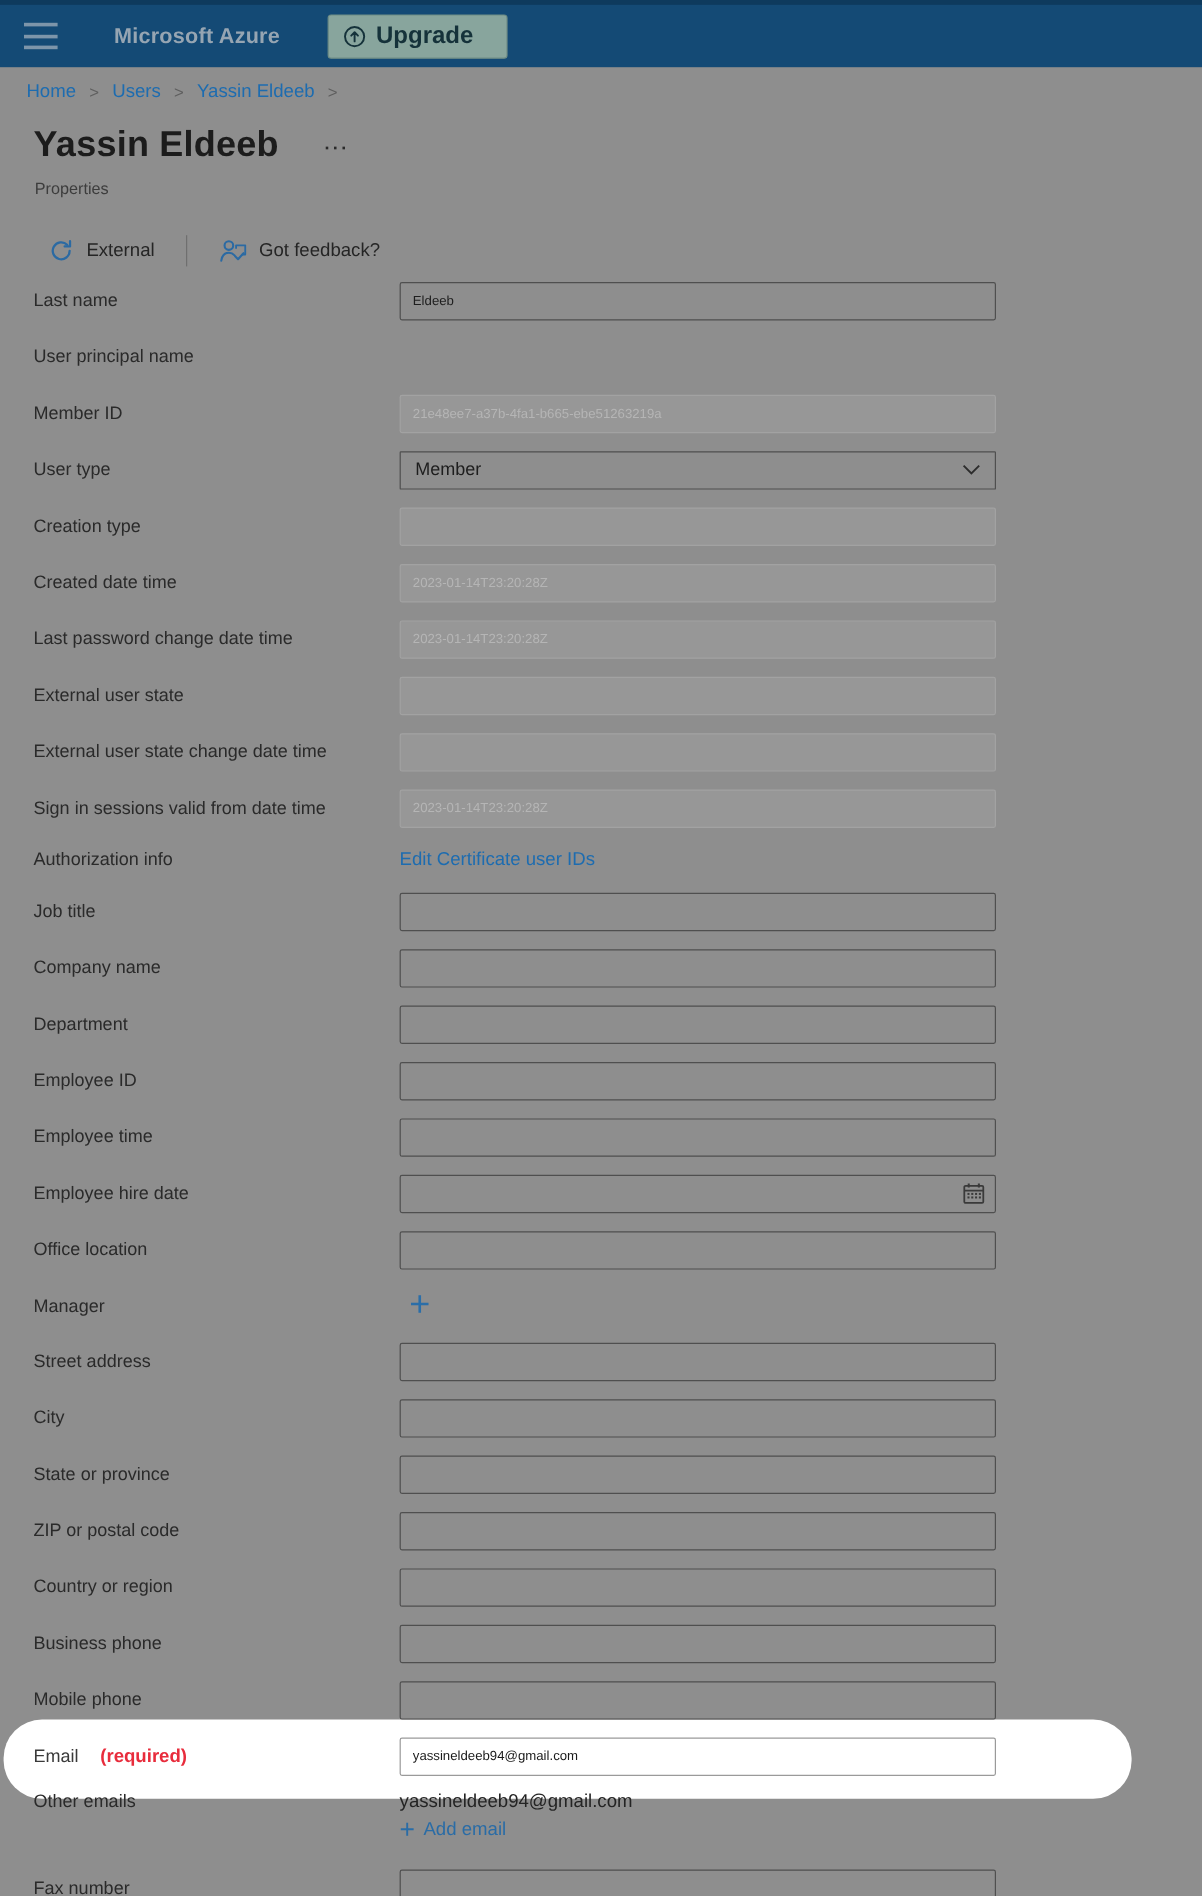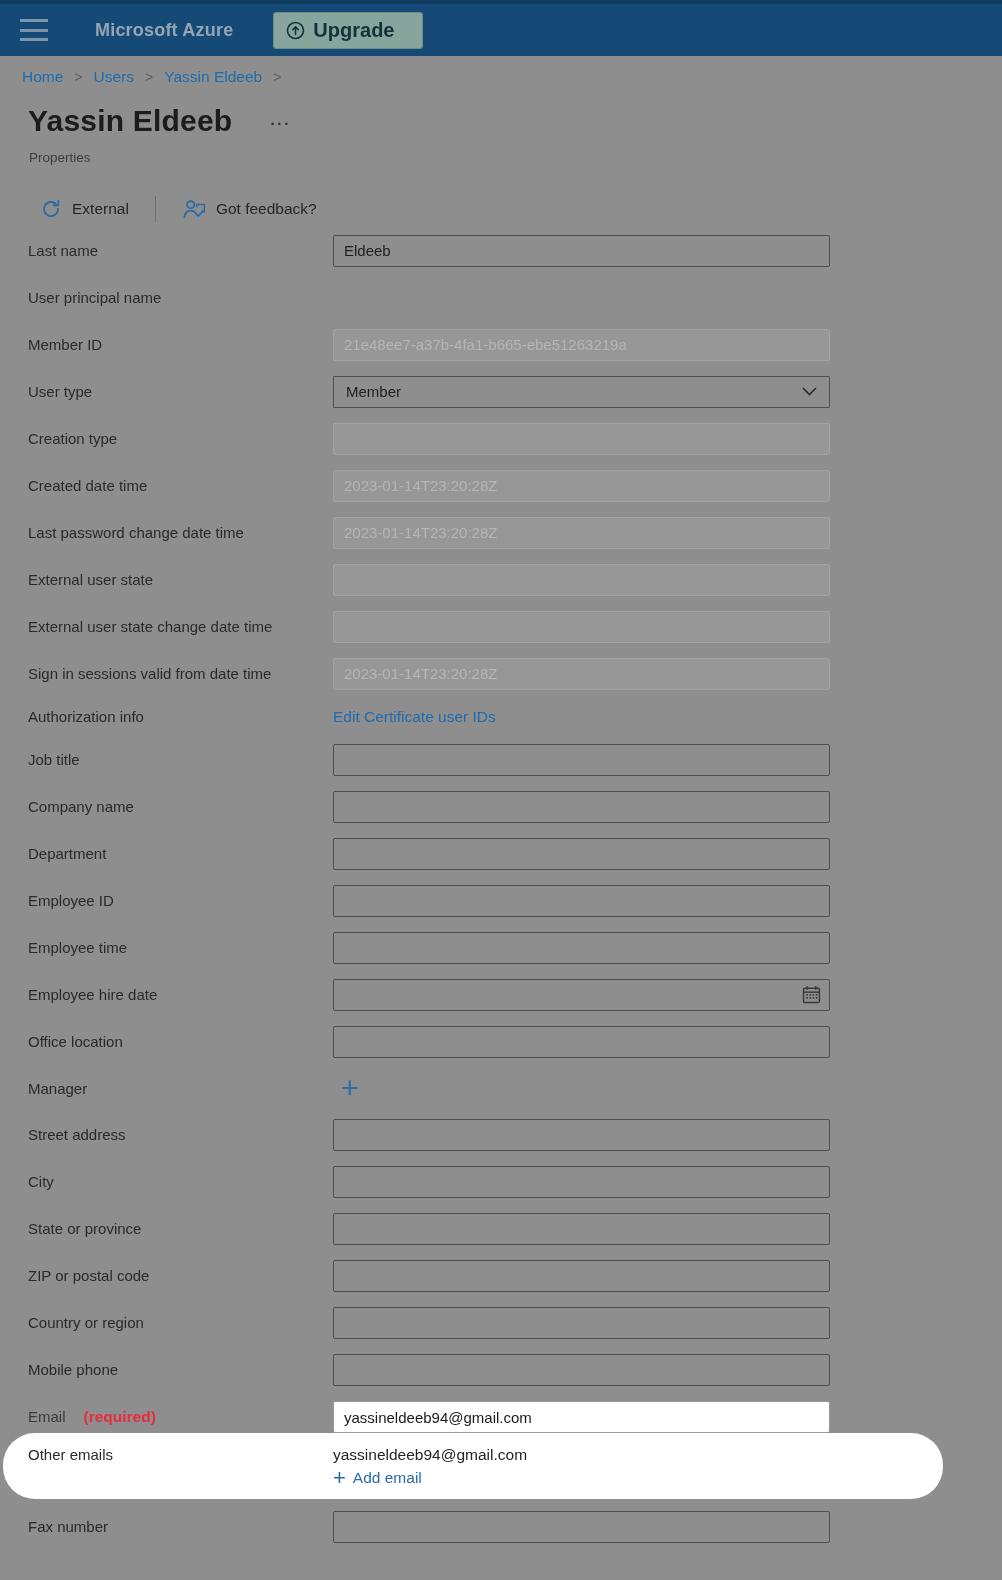--- a/index.html
+++ b/index.html
@@ -35,21 +35,21 @@
           font-size:15.5px; color:#252525; cursor:pointer; padding:0 12px; }
   .tbtn svg { display:block; }
   .tdivider { width:1px; height:26px; background:#6f6f6f; margin:0 14px; }
 
   
   .form { position:absolute; left:0; top:227px; width:1002px; z-index:1; }
   .row { position:relative; display:flex; align-items:center; height:47px; padding-left:28px; z-index:1; }
   .flabel { width:305px; flex:0 0 305px; font-size:15px; color:#2a2a2a; }
   .ctl { width:497px; flex:0 0 497px; display:flex; align-items:center; }
   .input { width:576px; height:32px; background:transparent; border:1px solid #4f4f4f; border-radius:2px;
-           font-family:inherit; font-size:15px; color:#1e1e1e; padding:0 10px; outline:none; }
+           font-family:inherit; font-size:11px; color:#1e1e1e; padding:0 10px; outline:none; }
   .input.disabled { background:#979797; border:1px solid #a2a2a2; color:#b5b5b5; }
   .select { width:497px; height:32px; border:1px solid #4f4f4f; border-radius:1px; display:flex;
             align-items:center; justify-content:space-between; padding:0 12px; cursor:pointer; }
   .selval { font-size:15px; color:#1e1e1e; }
   .datewrap { width:497px; height:32px; border:1px solid #4f4f4f; border-radius:2px; display:flex;
               align-items:center; justify-content:flex-end; padding:0 8px; }
   .datewrap input { flex:1; border:none; background:transparent; outline:none; height:28px; font-family:inherit; font-size:15px; color:#1e1e1e; }
   .bluelink { color:#1d6cb0; font-size:15.5px; text-decoration:none; cursor:pointer; }
   .plusbtn { background:none; border:none; color:#2b6ea8; font-size:30px; font-weight:300; line-height:22px;
              cursor:pointer; margin-left:8px; font-family:inherit; }
@@ -286,20 +286,26 @@
           <input class="input" style="">
         </div>
       </div>
       <div class="row type-text">
         <span class="flabel">Country or region</span>
         <div class="ctl">
           <input class="input" style="">
         </div>
       </div>
       <div class="row type-text">
+        <span class="flabel">Business phone</span>
+        <div class="ctl">
+          <input class="input" style="">
+        </div>
+      </div>
+      <div class="row type-text">
         <span class="flabel">Mobile phone</span>
         <div class="ctl">
           <input class="input" style="">
         </div>
       </div>
       <div class="row type-email">
         <span class="flabel">Email<span class="required">(required)</span></span>
         <div class="ctl">
           <input class="input white" value="yassineldeeb94@gmail.com" style="">
         </div>

